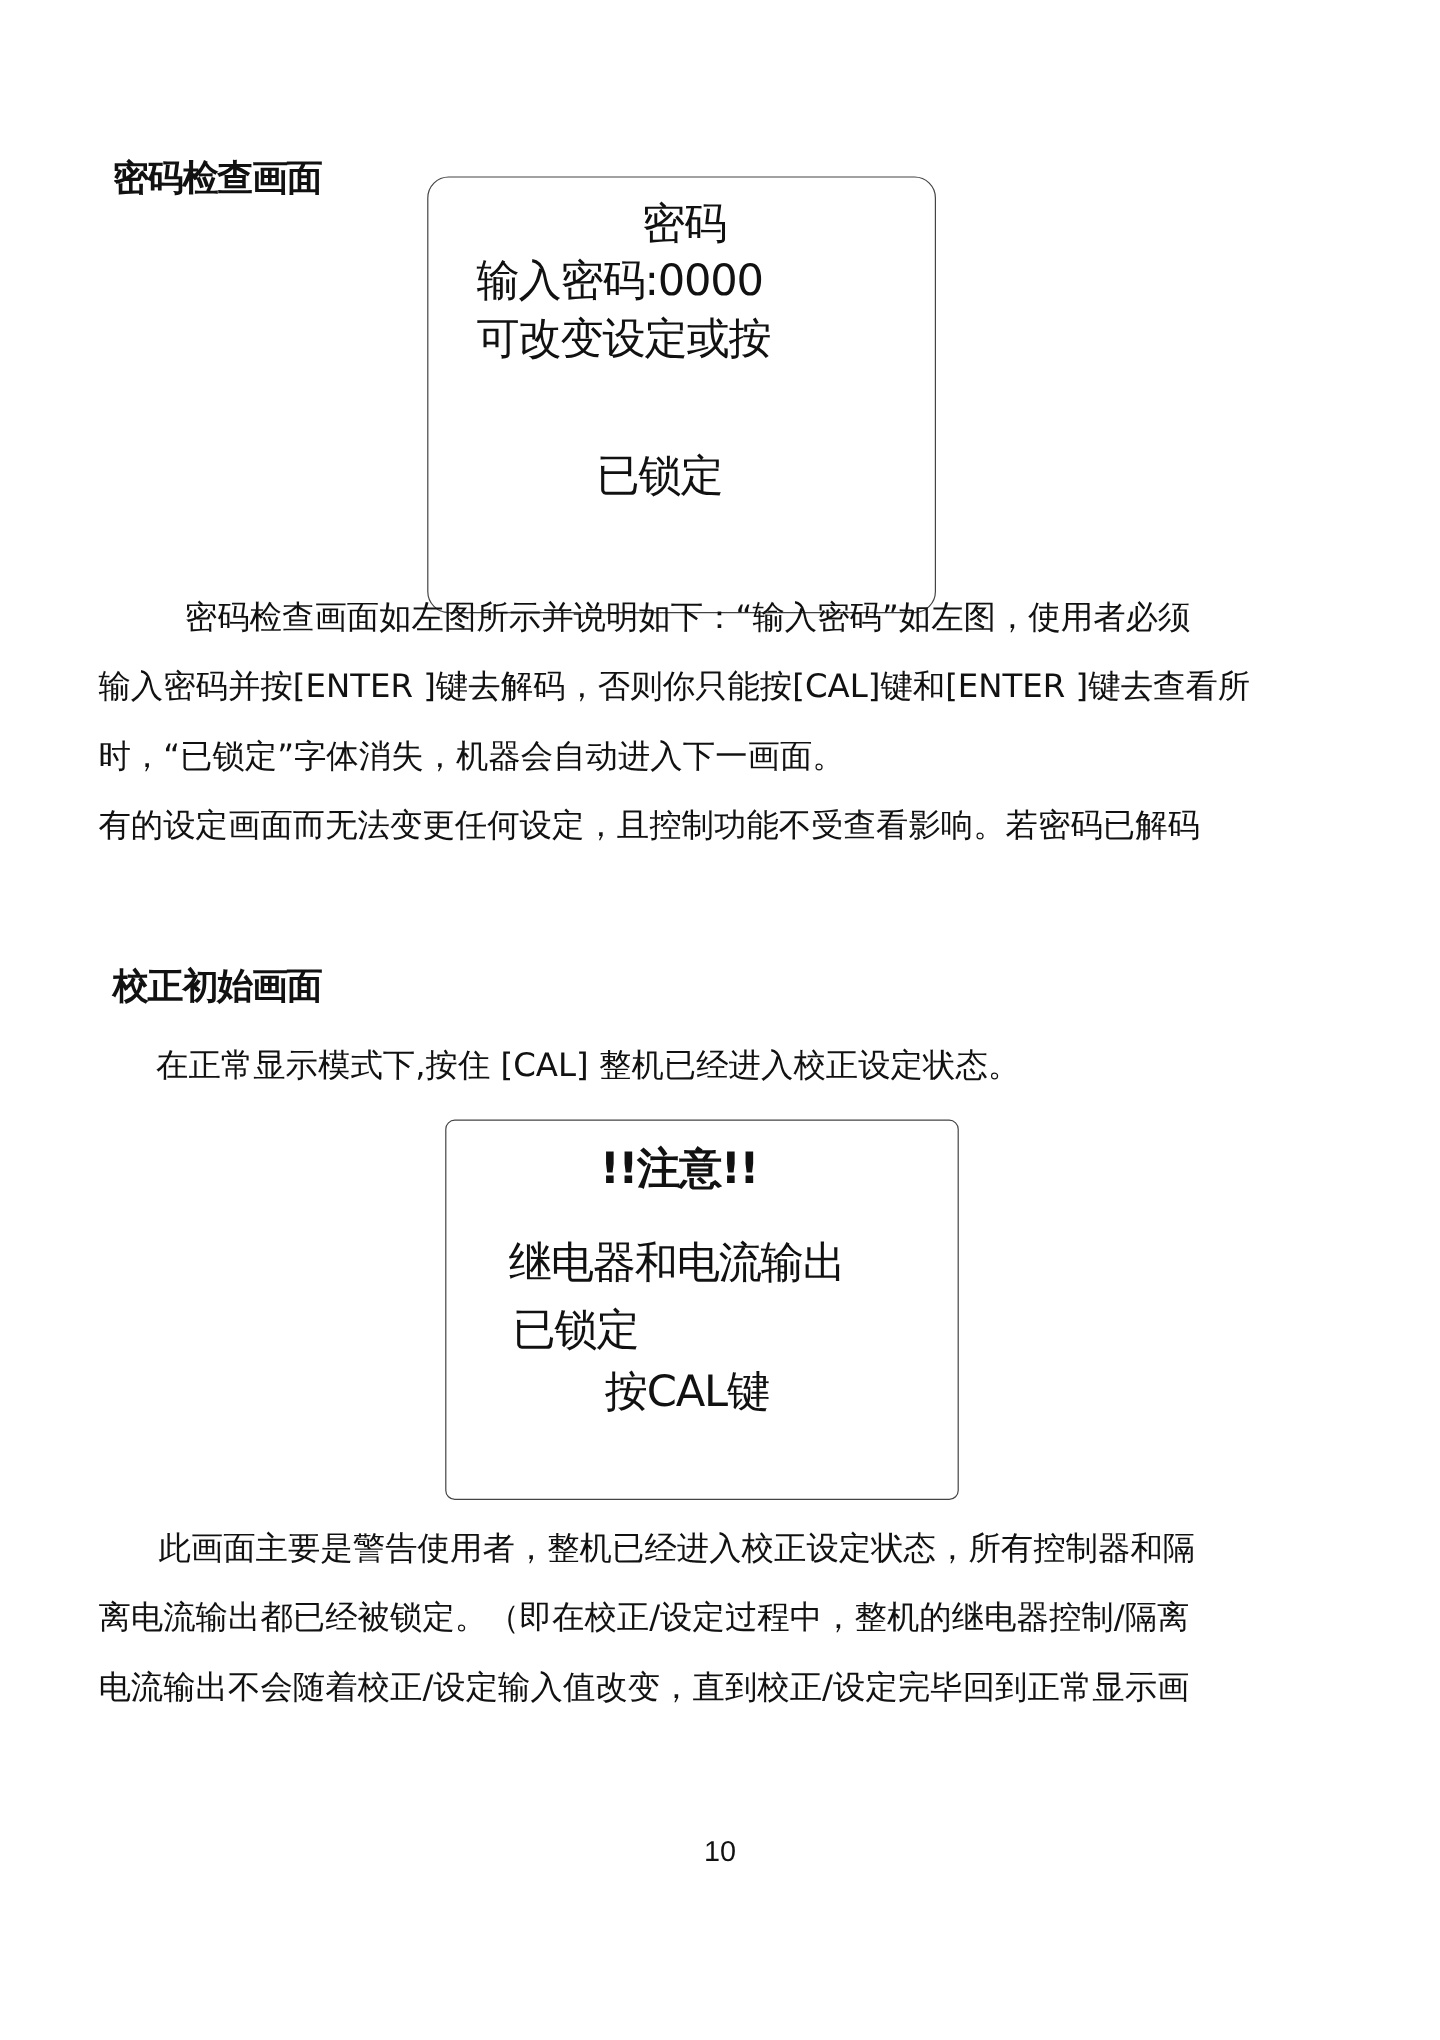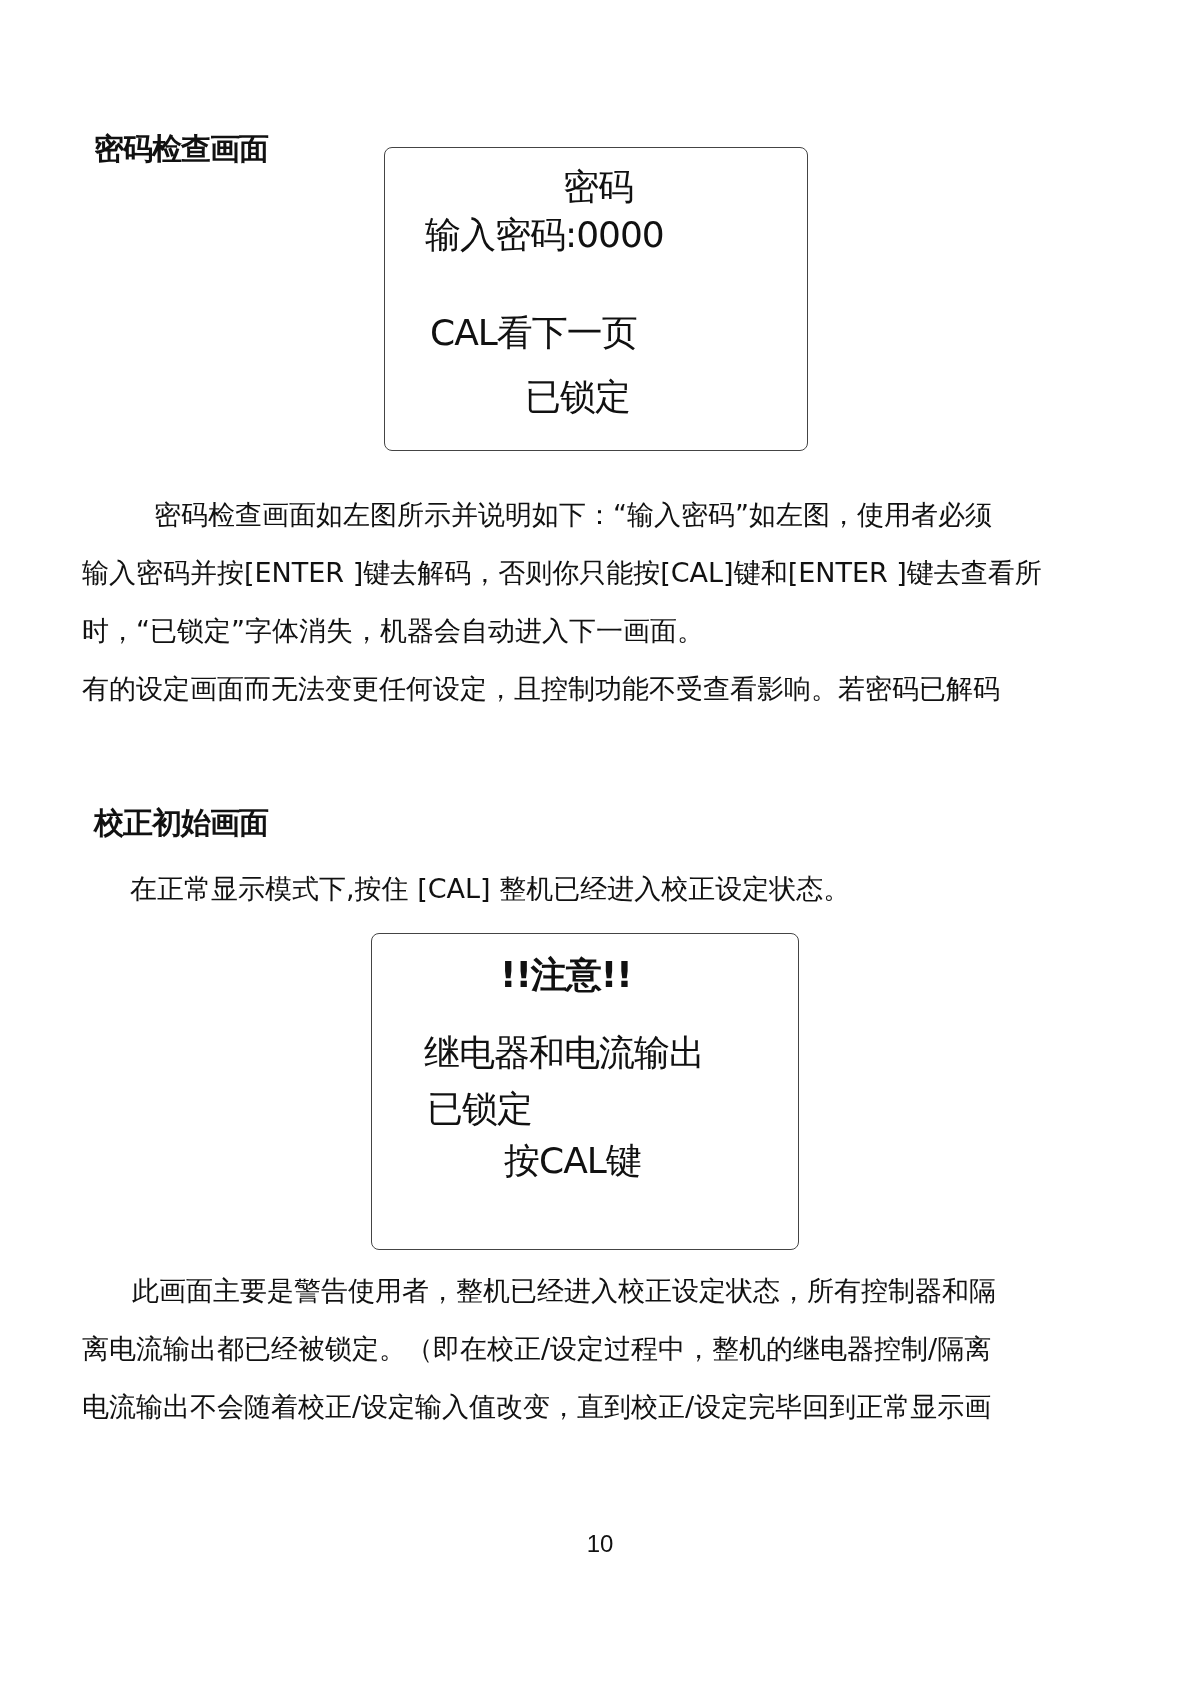--- a/index.html
+++ b/index.html
@@ -27,24 +27,24 @@
     .page-number {
       position: absolute; left: 0; width: 1200px; text-align: center; top: 1530px;
       font-size: 24px; font-family: Liberation Sans, sans-serif;
     }
   </style>
 </head>
 <body>
 
 <h2 class="heading" style="top:119px;">密码检查画面</h2>
 
-<div class="lcd-box" style="left:384px; top:147px; width:424px; height:304px;">
+<div class="lcd-box" style="left:356px; top:147px; width:424px; height:364px;border-radius:18px;">
   <div class="lcd-line" style="left:178px; top:18px;">密码</div>
   <div class="lcd-line" style="left:40px; top:66px;">输入密码:0000</div>
-  <div class="lcd-line" style="left:45px; top:164px;">CAL看下一页</div>
+  <div class="lcd-line" style="left:40px; top:114px;">可改变设定或按</div>
   <div class="lcd-line" style="left:140px; top:228px;">已锁定</div>
 </div>
 
 <div class="para" style="top:486px;">
   <span class="line" style="padding-left:72px;">密码检查画面如左图所示并说明如下：“输入密码”如左图，使用者必须</span>
   <span class="line">输入密码并按[ENTER ]键去解码，否则你只能按[CAL]键和[ENTER ]键去查看所</span>
   <span class="line">时，“已锁定”字体消失，机器会自动进入下一画面。</span>
   <span class="line">有的设定画面而无法变更任何设定，且控制功能不受查看影响。若密码已解码</span>
 </div>
 

